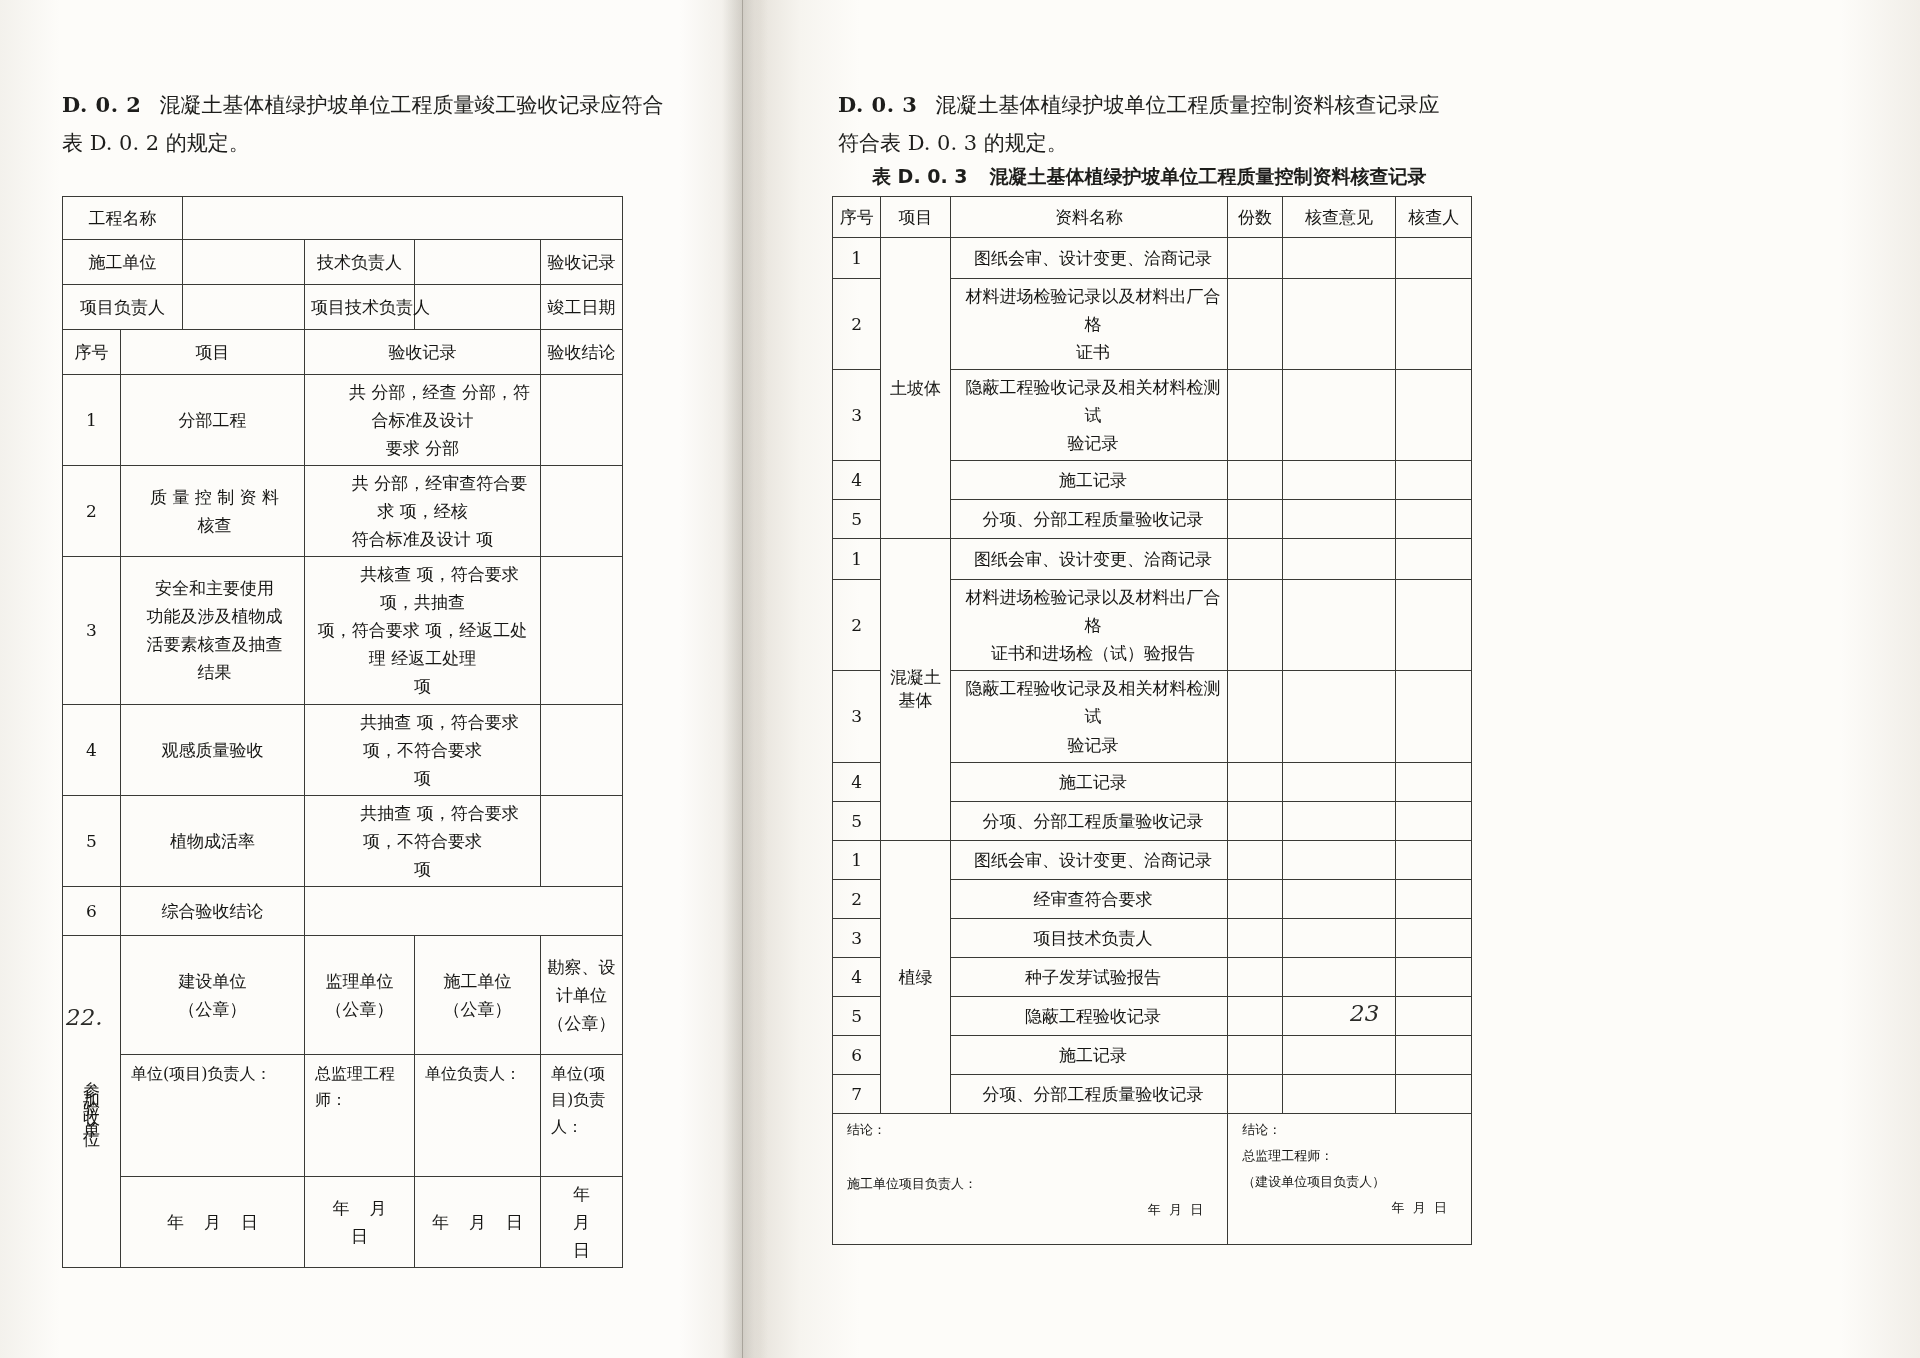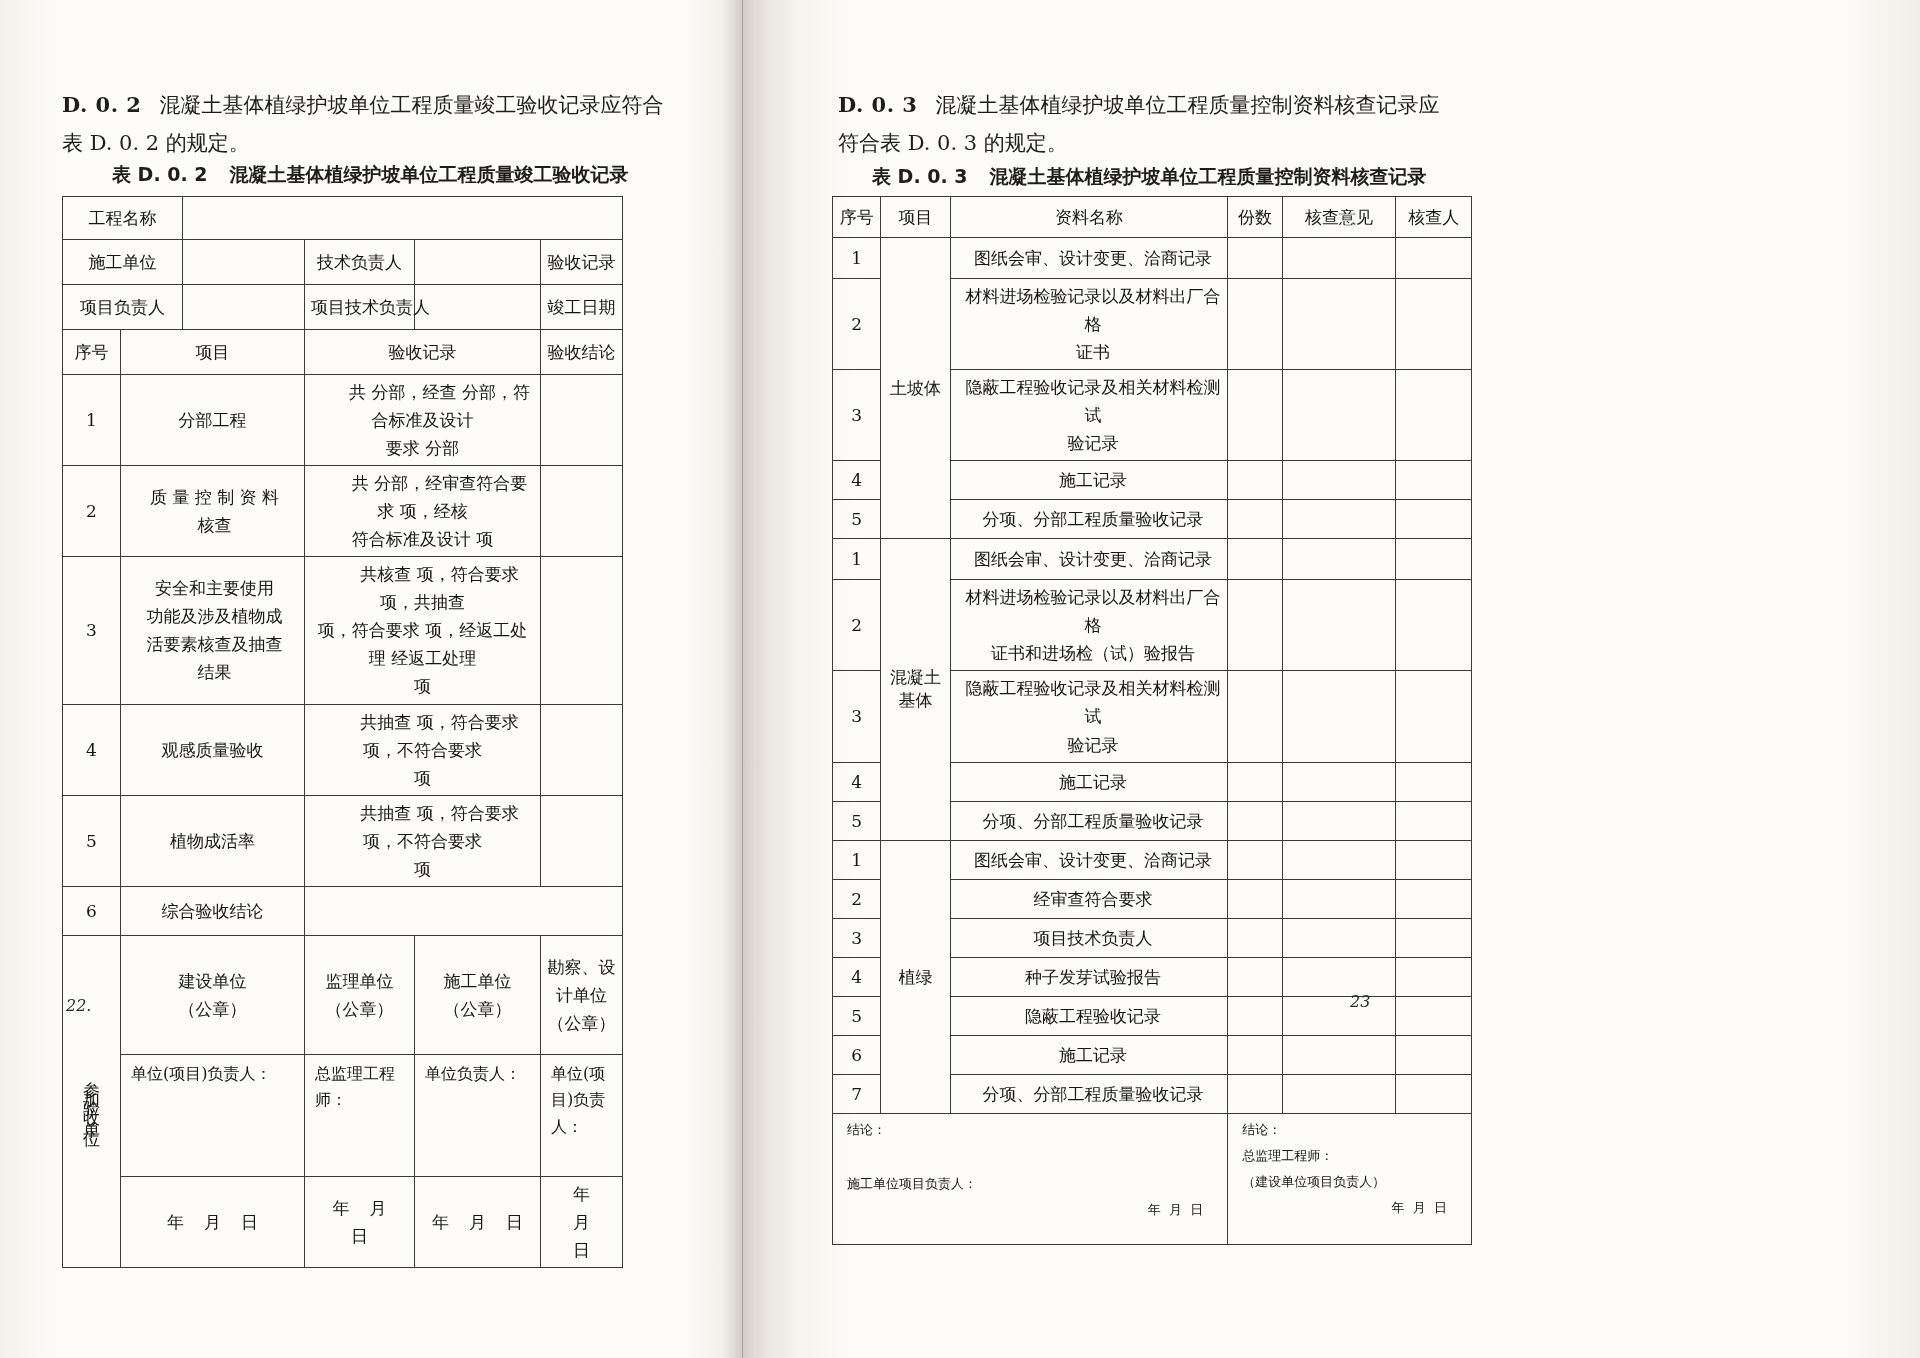--- a/index.html
+++ b/index.html
@@ -68,21 +68,21 @@
     display:inline-block;
     font-size:17px;
   }
   .pad-l{padding-left:14px;}
   .ind{text-indent:2em;}
   .sig{padding-left:10px;vertical-align:top;padding-top:6px;}
   .datecell{text-align:center;font-size:17px;}
   .datecell span{display:inline-block;margin:0 10px;}
   .pagenum{
     position:absolute;font-family:"DejaVu Serif","Liberation Serif",serif;
-    font-size:16px;font-style:italic;color:#2a2a27;
+    font-size:23px;font-style:italic;color:#2a2a27;margin-top:8px;
   }
   .concl{vertical-align:top;font-size:13px;line-height:2.0;}
   .concl .ln{display:block;}
   .concl .dates{text-align:right;padding-right:18px;}
 </style>
 </head>
 <body>
 
 <div class="scan-tint"></div>
 <div class="gutter-shadow"></div>
@@ -90,23 +90,20 @@
 
 <div class="page left-page">
 
   <div style="position:absolute;left:62px;top:86px;width:600px;">
     <div class="sec-head">
       <span class="sec-num">D. 0. 2</span><span class="body">混凝土基体植绿护坡单位工程质量竣工验收记录应符合</span>
     </div>
     <div class="sec-line2">表 D. 0. 2 的规定。</div>
   </div>
 
-  <div style="position:absolute;left:112px;top:162px;">
-    <span class="tbl-caption"><span>表 D. 0. 2</span><span class="gap"></span><span>混凝土基体植绿护坡单位工程质量竣工验收记录</span></span>
-  </div>
 
   <table style="position:absolute;left:62px;top:196px;width:560px;">
     <colgroup>
       <col style="width:58px">
         <col style="width:62px">
         <col style="width:122px">
       <col style="width:110px">
         <col style="width:126px">
         <col style="width:82px">
     </colgroup>

